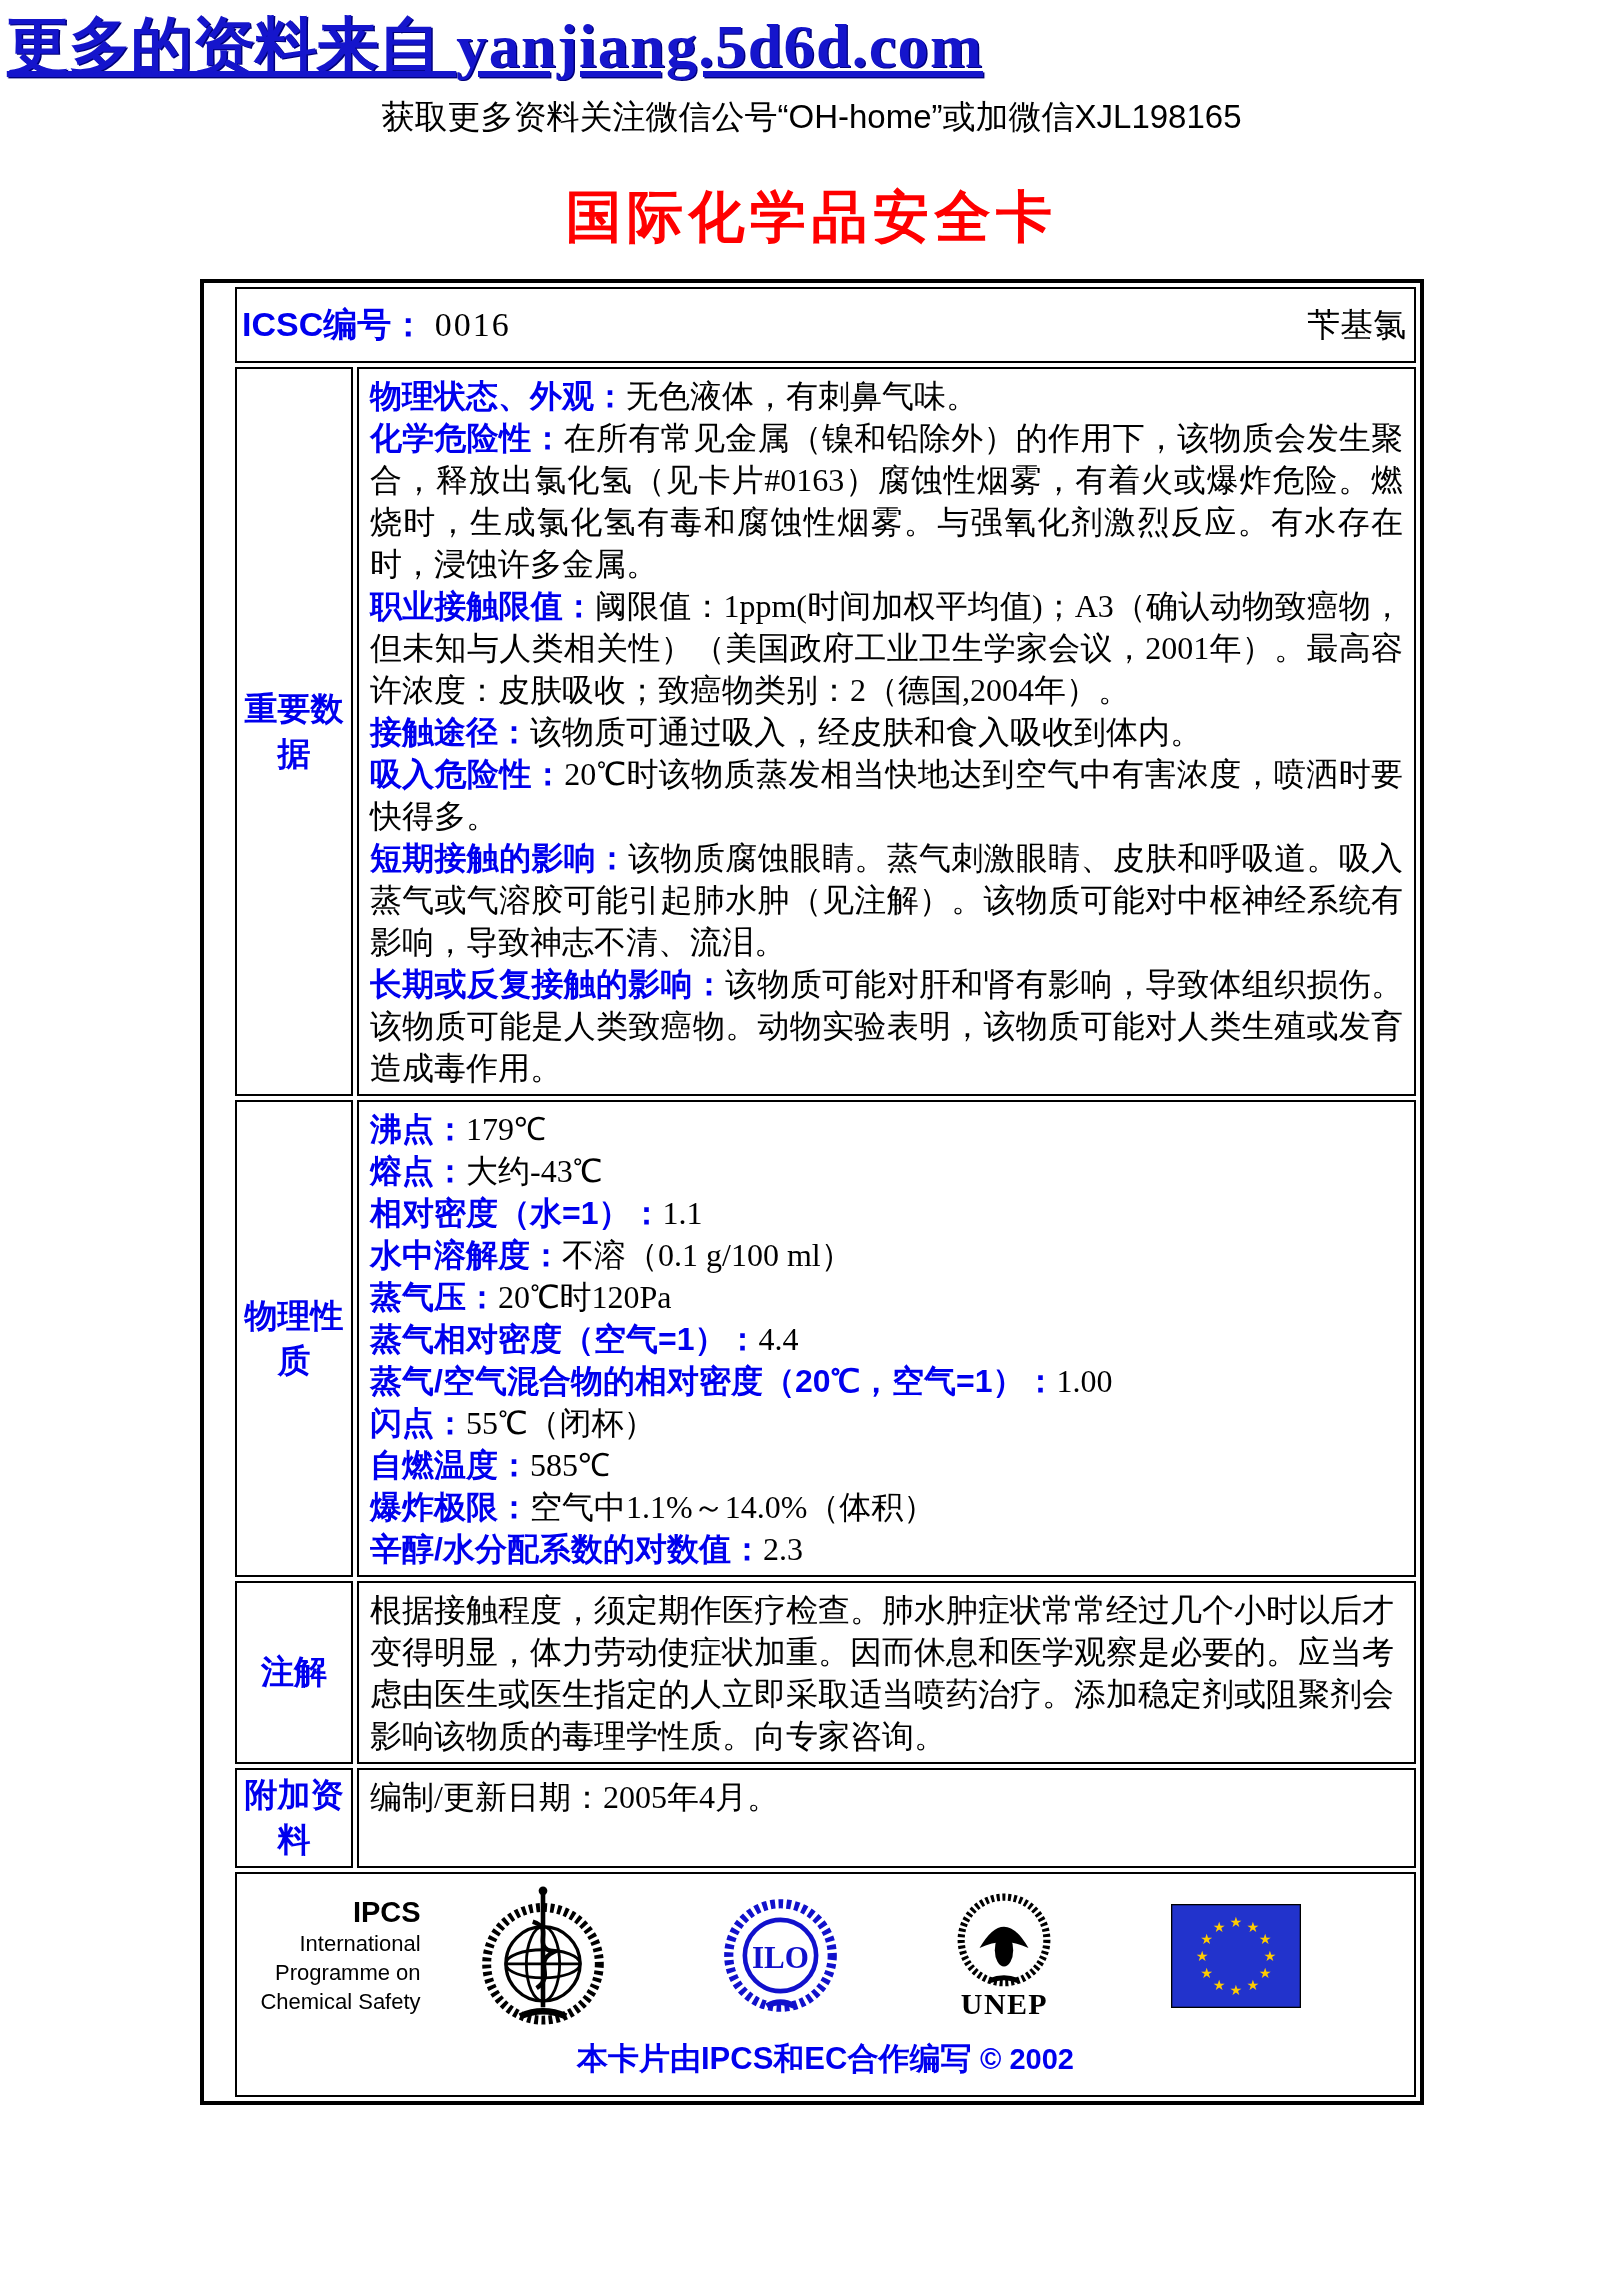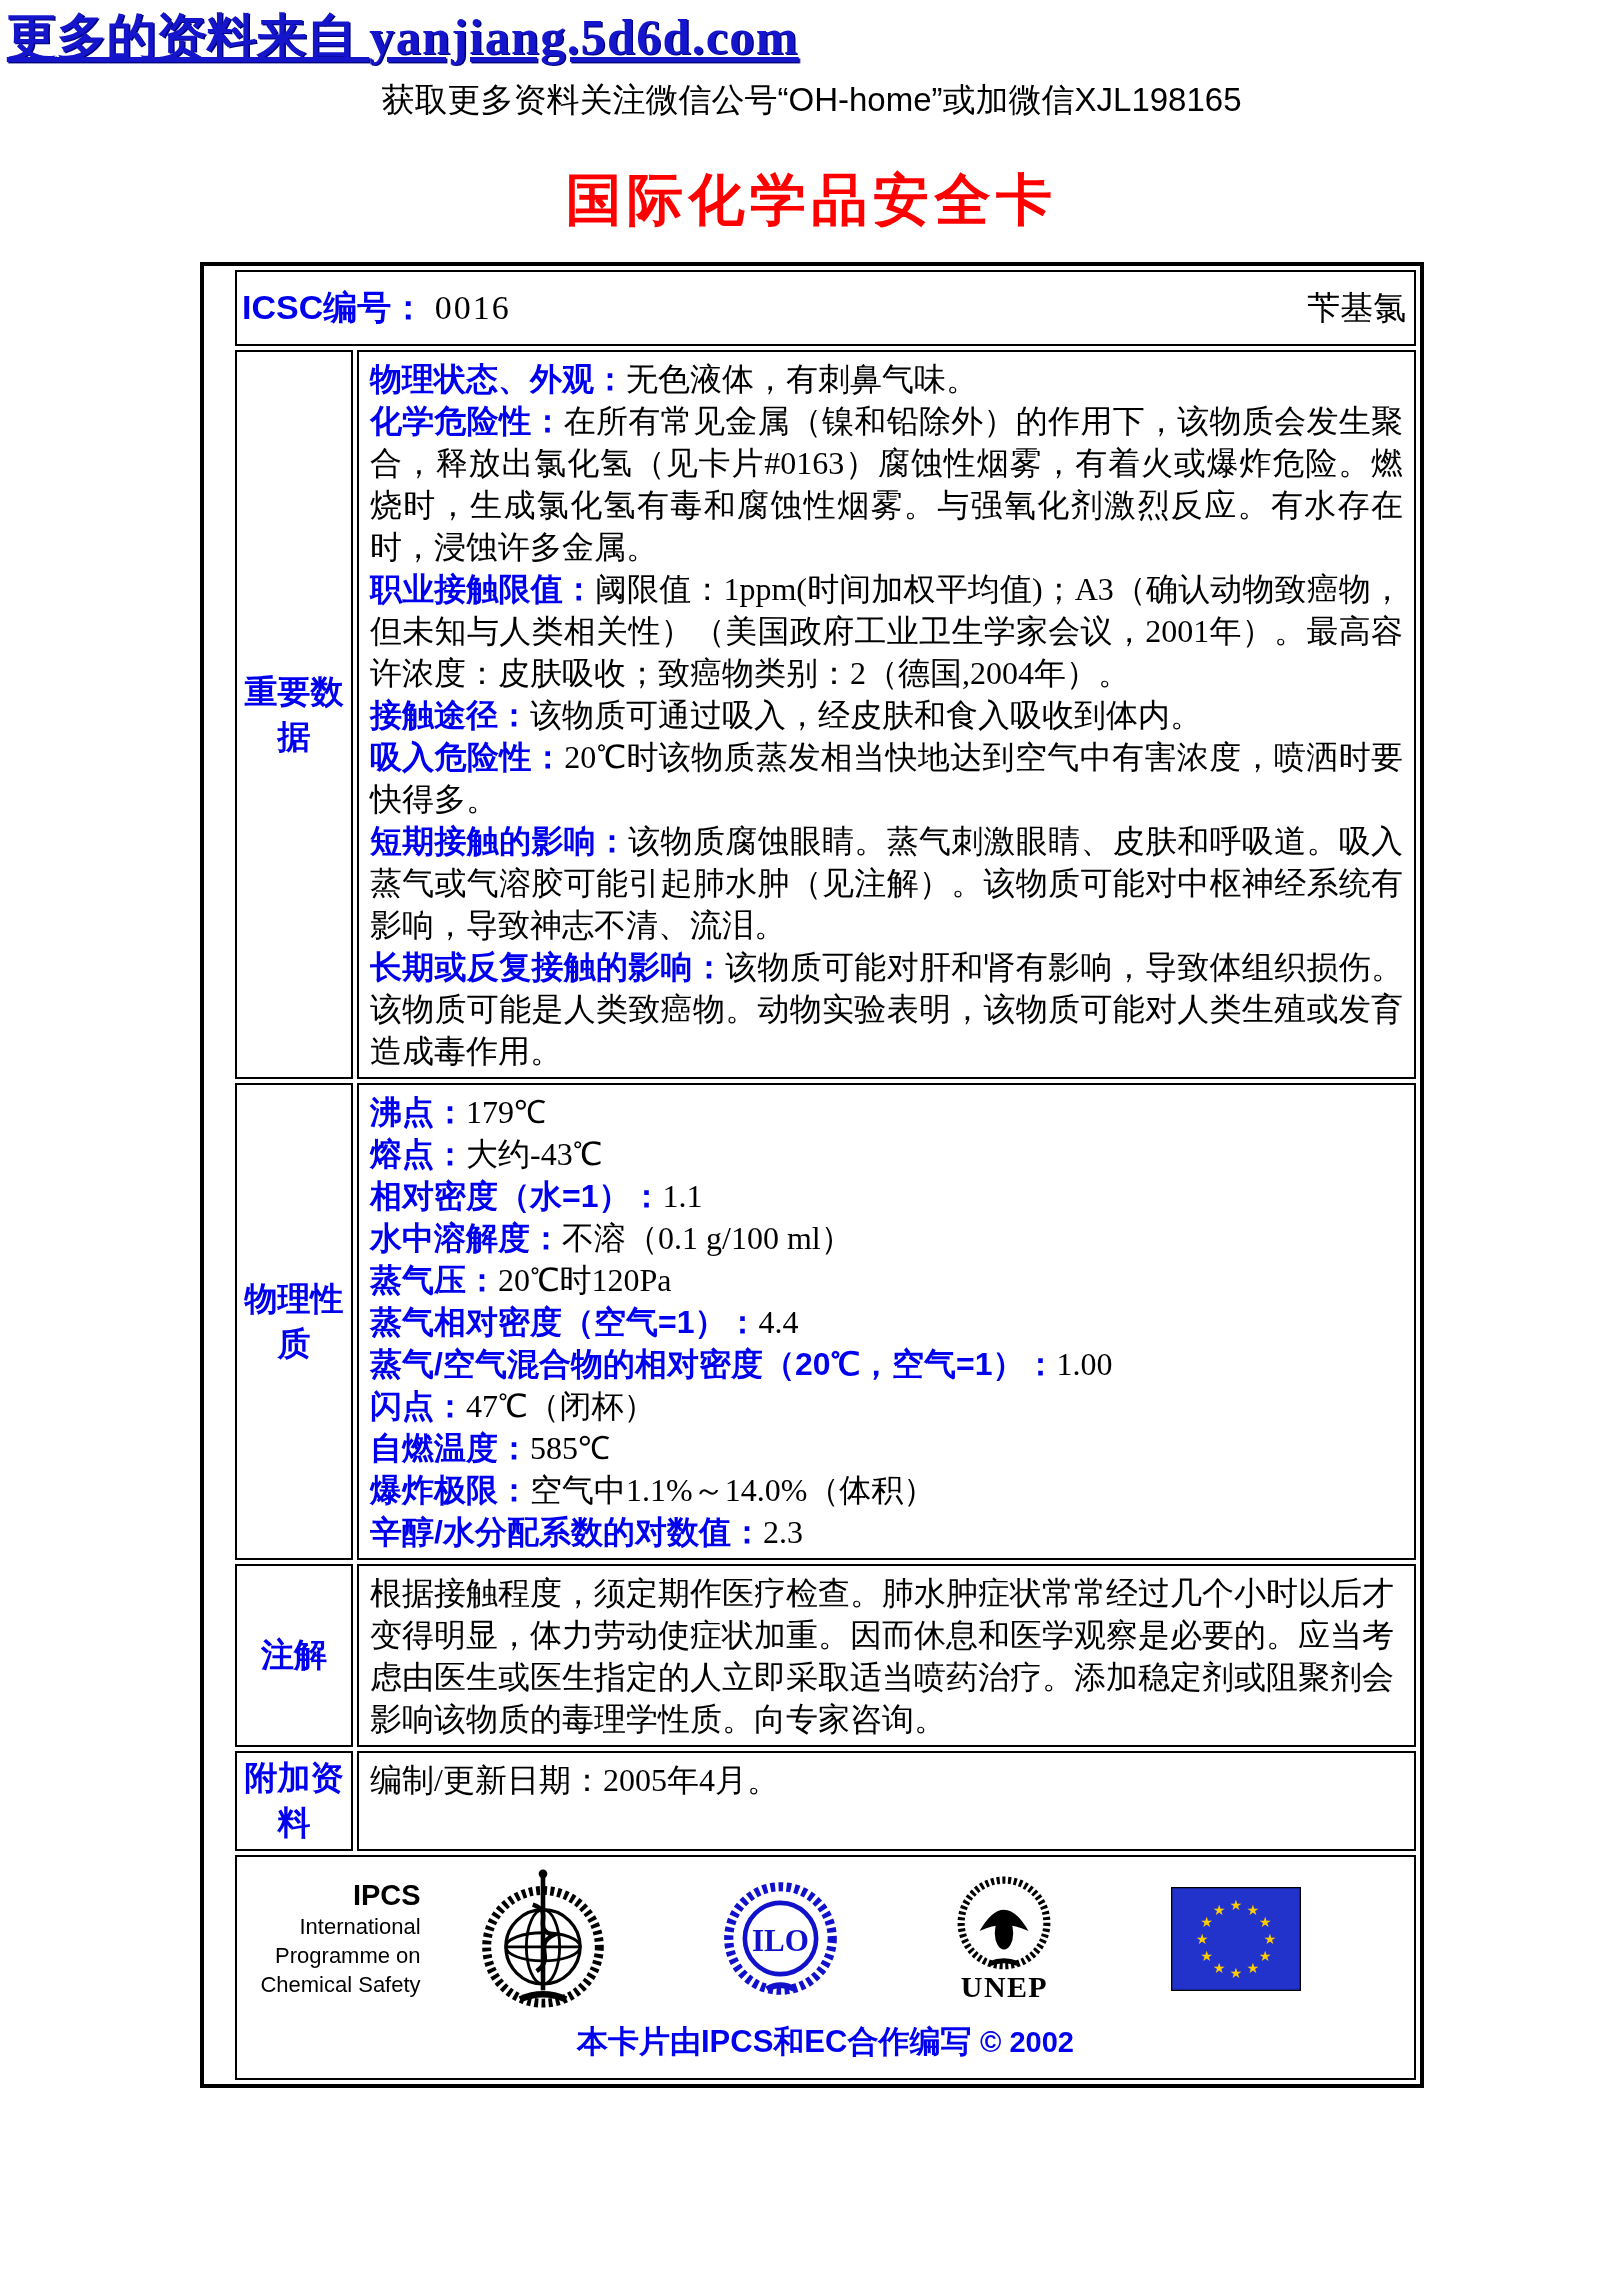--- a/index.html
+++ b/index.html
@@ -5,21 +5,21 @@
   * { box-sizing: border-box; }
   html, body { margin: 0; padding: 0; background: #ffffff; }
   body {
     width: 1623px; height: 2295px; position: relative;
     font-family: "Liberation Serif", serif; color: #000;
   }
 
   
   .promo-source {
     margin: 4.1px 0 0 6.8px;
-    font-size: 50px; font-weight: bold; color: #1515cc;
+    font-size: 62px; font-weight: bold; color: #1515cc;
     text-decoration: underline;
     text-shadow: 1.4px 1.4px 0 #00007a;
     white-space: nowrap;
   }
   .promo-source .url { font-family: "Liberation Serif", serif; letter-spacing: 1.4px; }
   .promo-wechat {
     margin-top: 6.8px; text-align: center;
     font-size: 33px; color: #000;
     font-family: "Liberation Sans", sans-serif;
   }
@@ -123,21 +123,21 @@
   <tr>
     <td class="lbl">物理性质</td>
     <td class="content physical-content">
       <div class="item"><span class="blue-label">沸点：</span><span>179℃</span></div>
       <div class="item"><span class="blue-label">熔点：</span><span>大约-43℃</span></div>
       <div class="item"><span class="blue-label">相对密度（水=1）：</span><span>1.1</span></div>
       <div class="item"><span class="blue-label">水中溶解度：</span><span>不溶（0.1 g/100 ml）</span></div>
       <div class="item"><span class="blue-label">蒸气压：</span><span>20℃时120Pa</span></div>
       <div class="item"><span class="blue-label">蒸气相对密度（空气=1）：</span><span>4.4</span></div>
       <div class="item"><span class="blue-label">蒸气/空气混合物的相对密度（20℃，空气=1）：</span><span>1.00</span></div>
-      <div class="item"><span class="blue-label">闪点：</span><span>47℃（闭杯）</span></div>
+      <div class="item"><span class="blue-label">闪点：</span><span>55℃（闭杯）</span></div>
       <div class="item"><span class="blue-label">自燃温度：</span><span>585℃</span></div>
       <div class="item"><span class="blue-label">爆炸极限：</span><span>空气中1.1%～14.0%（体积）</span></div>
       <div class="item"><span class="blue-label">辛醇/水分配系数的对数值：</span><span>2.3</span></div>
     </td>
   </tr>
 
 
   <tr>
     <td class="lbl">注解</td>
     <td class="content notes-content">根据接触程度，须定期作医疗检查。肺水肿症状常常经过几个小时以后才变得明显，体力劳动使症状加重。因而休息和医学观察是必要的。应当考虑由医生或医生指定的人立即采取适当喷药治疗。添加稳定剂或阻聚剂会影响该物质的毒理学性质。向专家咨询。</td>

